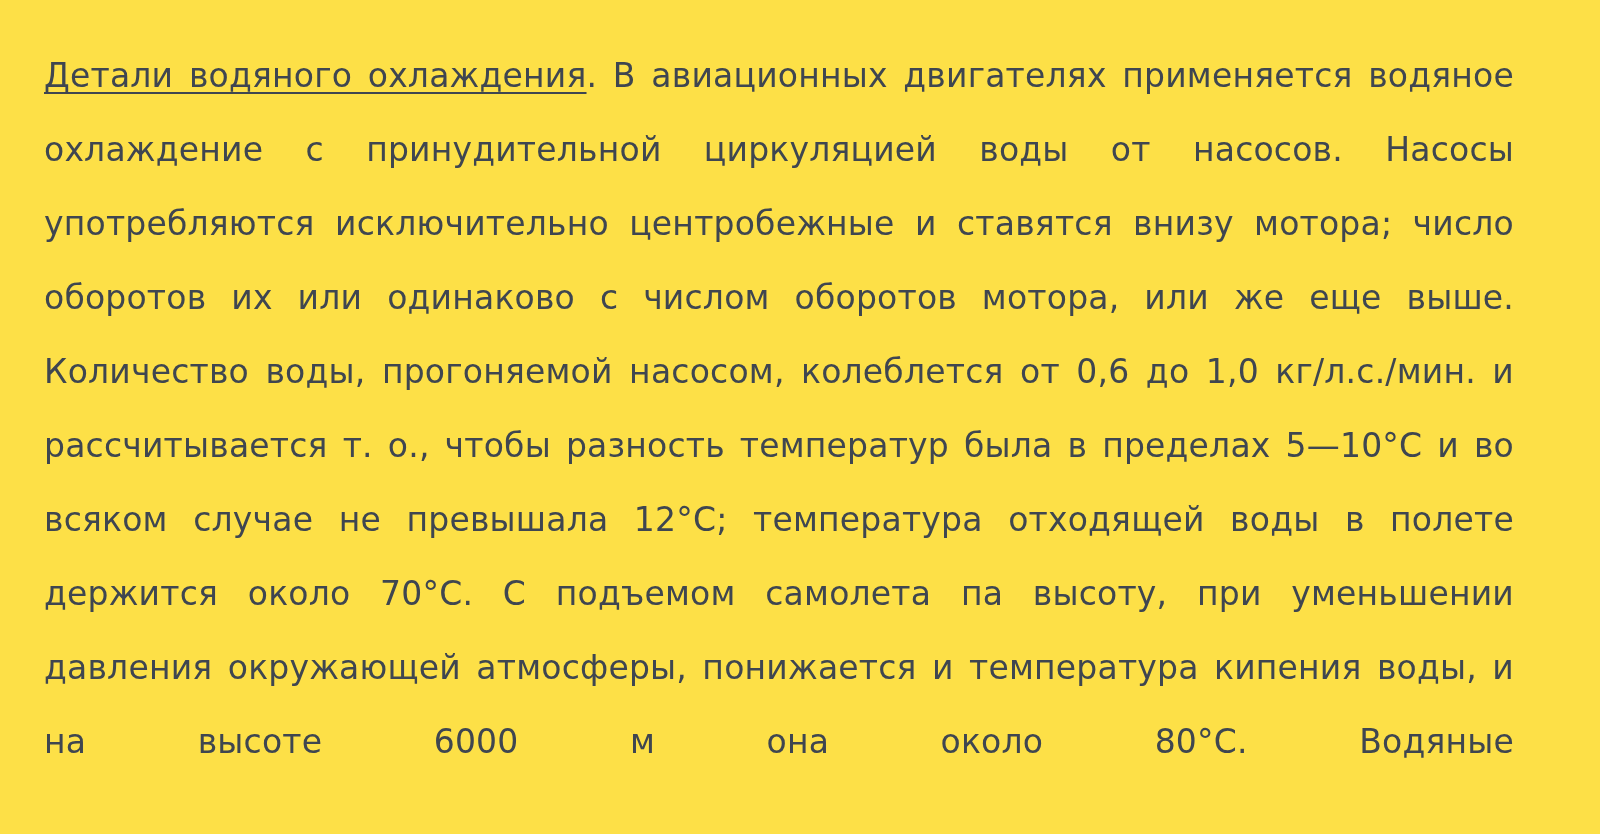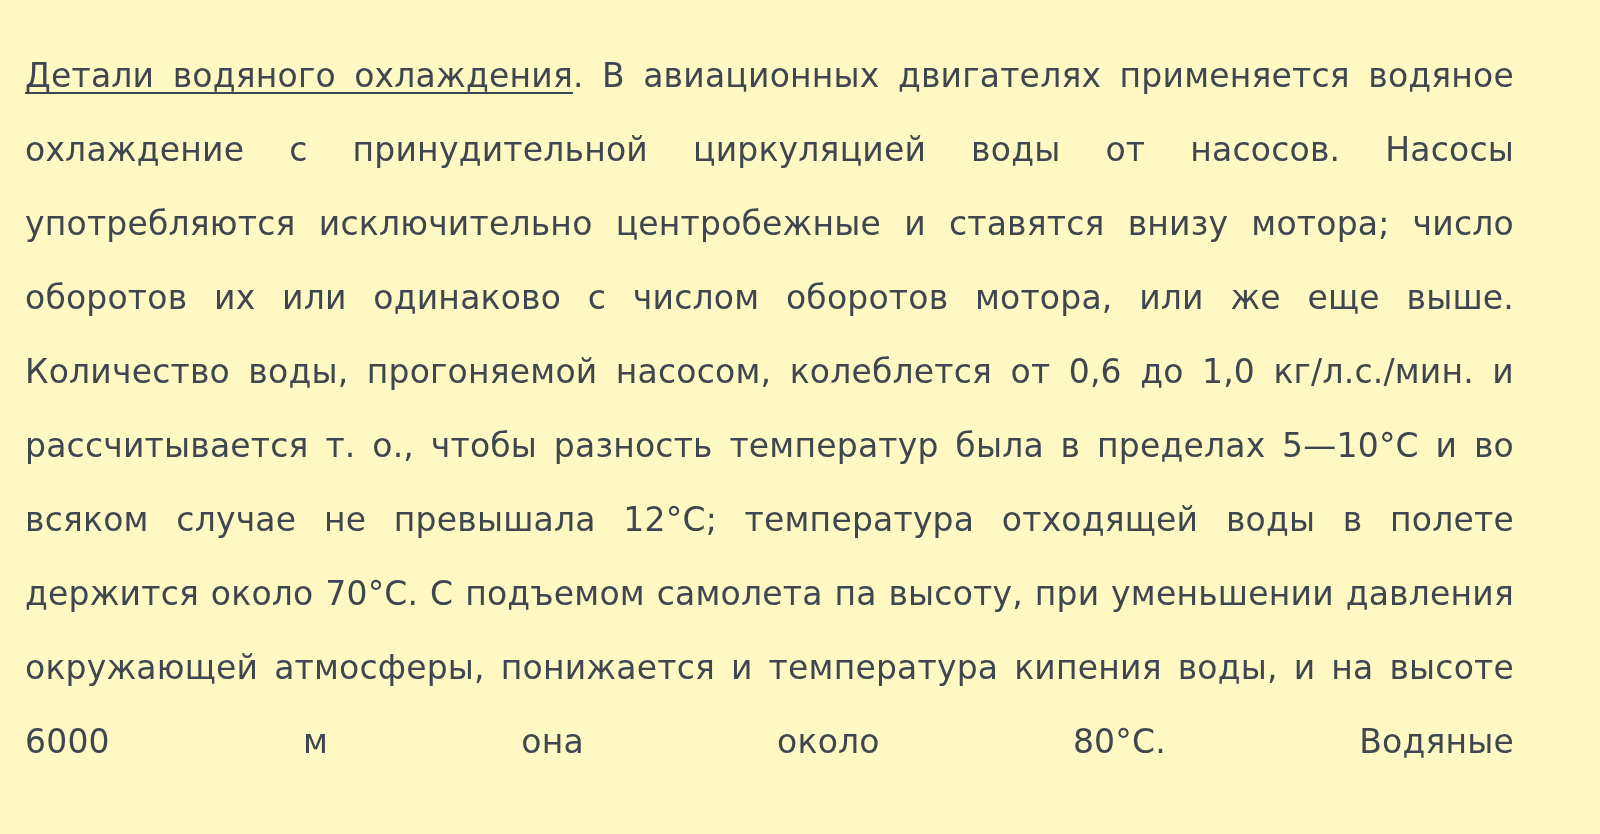--- a/index.html
+++ b/index.html
@@ -11,22 +11,22 @@
     width: 1600px;
     height: 834px;
     overflow: hidden;
     font-family: "DejaVu Sans", sans-serif;
     color: #3d4450;
   }
   .page {
     box-sizing: border-box;
     width: 1600px;
     height: 834px;
-    padding: 6px 86px 0 25px;
-    background: #fef9c3;
+    padding: 6px 86px 0 44px;
+    background: #fde047;
   }
   .body-text {
     font-size: 33px;
     line-height: 74px;
     text-align: justify;
     text-justify: inter-word;
     letter-spacing: 0.2px;
     color: #3f4650;
     font-weight: 400;
   }

